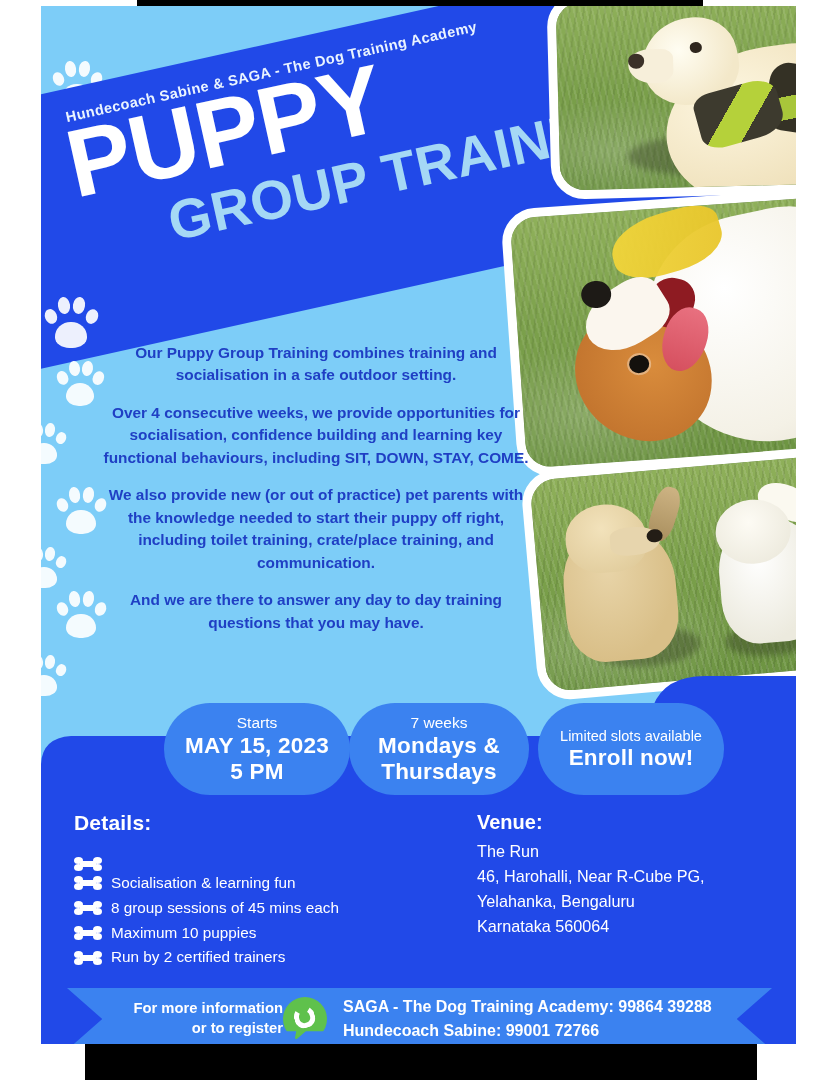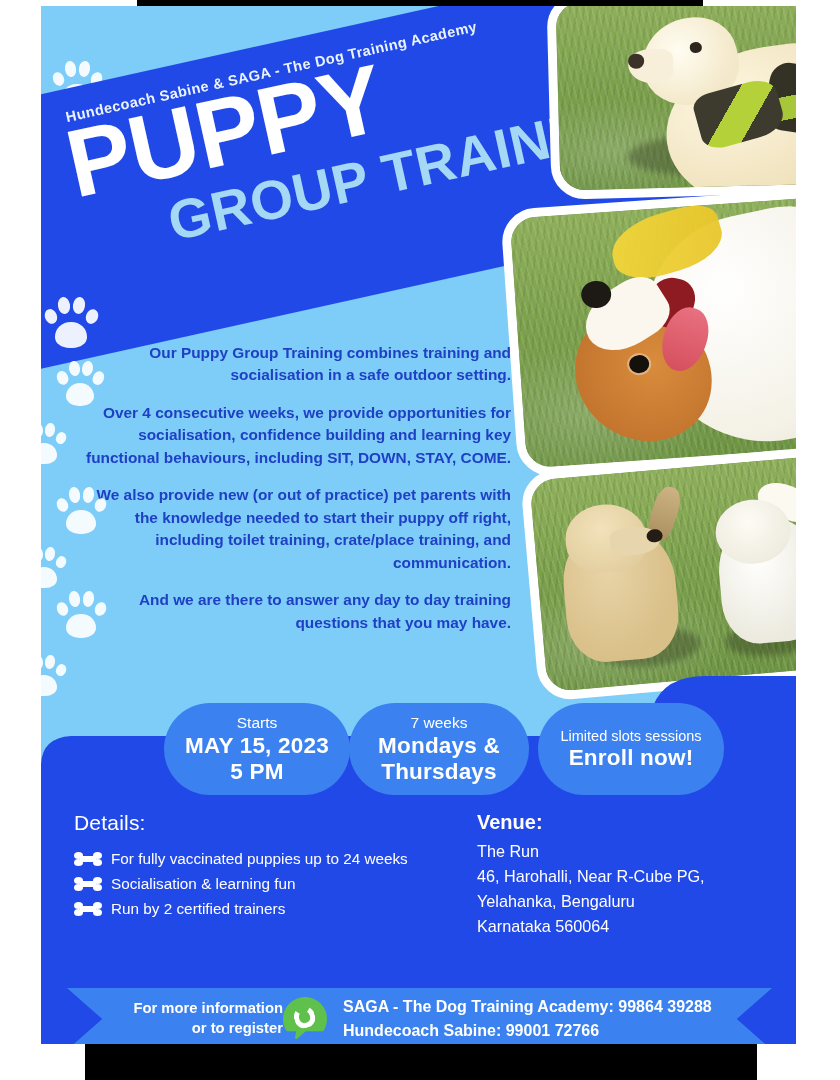--- a/index.html
+++ b/index.html
@@ -213,22 +213,22 @@
     background:#fbf9f0; border-radius:50% 50% 20% 60%;
     transform: rotate(20deg);
   }
   .shadowblob{
     position:absolute; background: rgba(40,45,25,.35);
     border-radius:50%; filter: blur(3px);
   }
 
   
   .copy {
-    position:absolute; left:40px; top:336px; width:430px;
-    text-align:right; color:#1f3fc4;
+    position:absolute; left:60px; top:336px; width:430px;
+    text-align:center; color:#1f3fc4;
     font-size:15.4px; font-weight:700; line-height:1.46;
     z-index:20;
   }
   .copy p { margin: 0 0 15px 0; }
   .copy p:last-child { margin-bottom:0; }
 
   
   .lower {
     position:absolute; left:0; top:0; width:755px; height:1038px;
     z-index:18; pointer-events:none;
@@ -246,21 +246,21 @@
   .pill .big   { font-size:22.5px; font-weight:700; line-height:1.15; letter-spacing:.2px; }
   .pill1 { left:123px; width:186px; }
   .pill2 { left:308px; width:180px; }
   .pill3 { left:497px; width:186px; }
   .pill3 .small { font-size:14.5px; }
 
   
   .details {
     position:absolute; left:33px; top:805px; width:400px; z-index:30; color:#ffffff;
   }
-  .details h3 { font-size:21px; font-weight:400; margin-bottom:12px; letter-spacing:.2px; }
+  .details h3 { font-size:21px; font-weight:700; margin-bottom:22px; letter-spacing:.2px; }
   .dlist { list-style:none; }
   .dlist li {
     display:flex; align-items:center; gap:9px;
     font-size:15.3px; font-weight:400; line-height:1.62; white-space:nowrap;
   }
   .bone { position:relative; width:28px; height:14px; flex:0 0 28px; }
   .bone .mid { position:absolute; left:6px; top:4px; width:16px; height:6px; background:#fff; border-radius:2px; }
   .bone .k { position:absolute; width:9px; height:7px; background:#fff; border-radius:50%; }
   .bone .k1 { left:0;  top:0; }
   .bone .k2 { left:0;  top:7px; }
@@ -446,56 +446,75 @@
     <div class="pills">
       <div class="pill pill1">
         <span class="small">Starts</span>
         <span class="big">MAY 15, 2023<br>5 PM</span>
       </div>
       <div class="pill pill2">
         <span class="small">7 weeks</span>
         <span class="big">Mondays &amp;<br>Thursdays</span>
       </div>
       <div class="pill pill3">
-        <span class="small">Limited slots sessions</span>
+        <span class="small">Limited slots available</span>
         <span class="big">Enroll  now!</span>
       </div>
     </div>
 
     <div class="details">
       <h3>Details:</h3>
       <ul class="dlist">
         <li>
           <span class="bone">
               <i class="k k1"></i>
               <i class="k k2"></i>
               <i class="mid"></i>
               <i class="k k3"></i>
               <i class="k k4"></i>
             </span>
-          <span>For fully vaccinated puppies up to 24 weeks</span>
         </li>
         <li>
           <span class="bone">
               <i class="k k1"></i>
               <i class="k k2"></i>
               <i class="mid"></i>
               <i class="k k3"></i>
               <i class="k k4"></i>
             </span>
           <span>Socialisation &amp; learning fun</span>
         </li>
         <li>
           <span class="bone">
               <i class="k k1"></i>
               <i class="k k2"></i>
               <i class="mid"></i>
               <i class="k k3"></i>
               <i class="k k4"></i>
             </span>
+          <span>8 group sessions of 45 mins each</span>
+        </li>
+        <li>
+          <span class="bone">
+              <i class="k k1"></i>
+              <i class="k k2"></i>
+              <i class="mid"></i>
+              <i class="k k3"></i>
+              <i class="k k4"></i>
+            </span>
+          <span>Maximum 10 puppies</span>
+        </li>
+        <li>
+          <span class="bone">
+              <i class="k k1"></i>
+              <i class="k k2"></i>
+              <i class="mid"></i>
+              <i class="k k3"></i>
+              <i class="k k4"></i>
+            </span>
           <span>Run by 2 certified trainers</span>
         </li>
       </ul>
     </div>
 
     <div class="venue">
       <h3>Venue:</h3>
       <p>The Run</p>
       <p>46, Harohalli, Near R-Cube PG,</p>
       <p>Yelahanka, Bengaluru</p>

